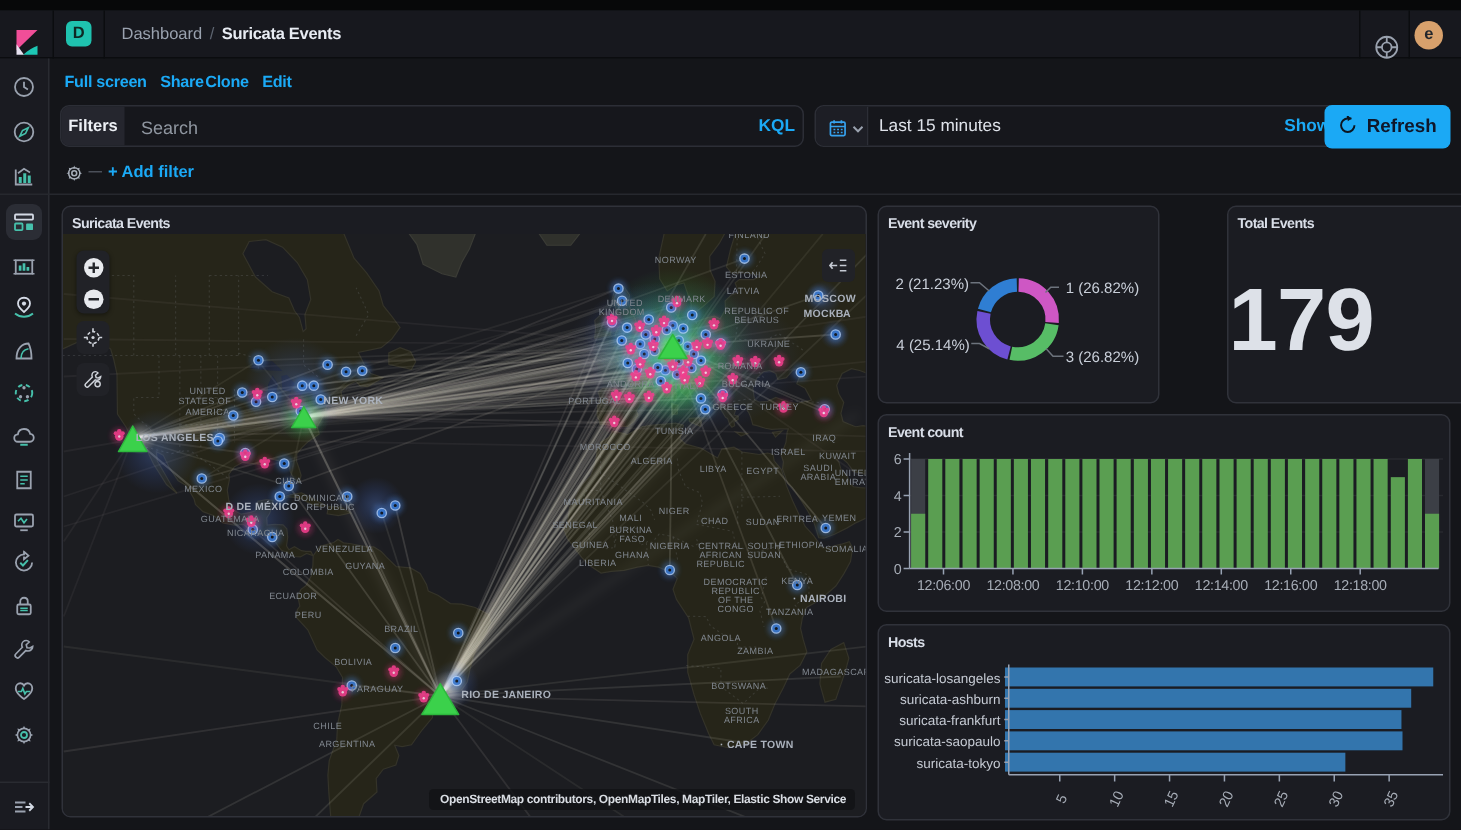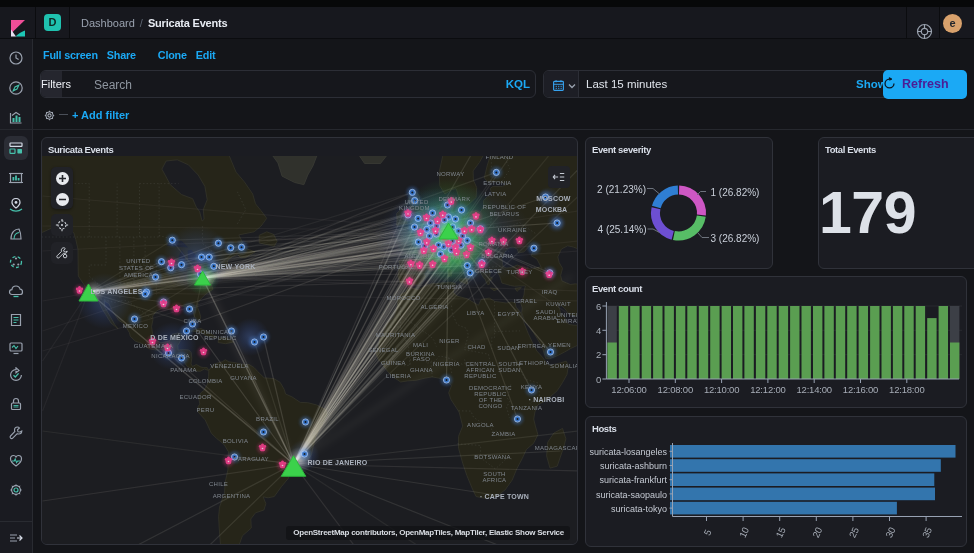--- a/index.html
+++ b/index.html
@@ -109,44 +109,44 @@
       <circle cx="8" cy="8" r="4.4" fill="none" stroke="#9aa2af" stroke-width="1.1"></circle>
     </svg>
   <div class="abs" style="left:0;top:482px;width:33px;height:1px;background:#292b31"></div>
   <svg width="16" height="16" viewBox="0 0 16 16" style="position:absolute;left:8px;top:491px">
       <path d="M2,5 L9,5 M2,8 L7,8 M2,11 L9,11" stroke="#9aa2af" stroke-width="1.2"></path>
       <path d="M9,8 L14,8 M11.5,5.5 L14,8 L11.5,10.5" fill="none" stroke="#d4dae5" stroke-width="1.2"></path>
     </svg>
 </div>
 
 <div class="abs" style="left:43px;top:48.5px;font-size:10.8px;font-weight:bold;letter-spacing:-0.2px;color:#1ba9f5">
-  <span>Full screen</span><span style="margin-left:9px">Share</span><span style="margin-left:22px">Clone</span><span style="margin-left:9px">Edit</span>
+  <span>Full screen</span><span style="margin-left:9px">Share</span><span style="margin-left:1px">Clone</span><span style="margin-left:9px">Edit</span>
 </div>
 
 <div class="abs" style="left:40px;top:70px;width:496px;height:28px;background:#16171c;border:1px solid #2c2e36;border-radius:6px">
-  <div class="abs" style="left:0;top:0;width:21px;height:26px;background:#25262e;border-radius:5px 0 0 5px;color:#eef1f6;font-size:11px;font-weight:normal;text-align:center;line-height:26px">Filters</div>
+  <div class="abs" style="left:0;top:0;width:42px;height:26px;background:#25262e;border-radius:5px 0 0 5px;color:#eef1f6;font-size:11px;font-weight:bold;text-align:center;line-height:26px">Filters</div>
   <div class="abs" style="left:53px;top:7px;font-size:12px;color:#8f96a0">Search</div>
   <div class="abs" style="right:5px;top:7px;font-size:11.5px;font-weight:bold;color:#1ba9f5">KQL</div>
 </div>
 <div class="abs" style="left:543px;top:70px;width:386px;height:28px;background:#16171c;border:1px solid #2c2e36;border-radius:6px">
   <div class="abs" style="left:0;top:0;width:35px;height:26px;border-right:1px solid #2c2e36;background:#1d1e25;border-radius:5px 0 0 5px">
       <svg width="13" height="13" viewBox="0 0 16 16" style="position:absolute;left:8px;top:8px">
         <rect x="2" y="3" width="12" height="11" rx="1" fill="none" stroke="#36a2ef" stroke-width="1.4"></rect>
         <path d="M2,6.5 L14,6.5" stroke="#36a2ef" stroke-width="1.2"></path>
         <path d="M5,1.5 L5,4 M11,1.5 L11,4" stroke="#36a2ef" stroke-width="1.4"></path>
         <path d="M4.5,9 L6,9 M7.5,9 L9,9 M10.5,9 L12,9 M4.5,11.5 L6,11.5 M7.5,11.5 L9,11.5 M10.5,11.5 L12,11.5" stroke="#36a2ef" stroke-width="1.2"></path>
       </svg>
       <svg width="10" height="10" viewBox="0 0 10 10" style="position:absolute;left:23px;top:10px">
         <path d="M2,3.5 L5,6.5 L8,3.5" fill="none" stroke="#9aa2af" stroke-width="1.3"></path>
       </svg>
     </div>
   <div class="abs" style="left:42px;top:7px;font-size:11.5px;color:#dfe3ea">Last 15 minutes</div>
   <div class="abs" style="right:8px;top:7px;font-size:11.5px;font-weight:bold;color:#1ba9f5">Show dates</div>
 </div>
-<div class="abs" style="left:883px;top:70px;width:84px;height:29px;background:#1ba9f5;border-radius:5px;color:#4c1d95;font-size:12.5px;font-weight:bold;text-align:left;line-height:29px"><svg width="13" height="13" viewBox="0 0 16 16" style="position:relative;top:2px;margin-right:6px">
+<div class="abs" style="left:883px;top:70px;width:84px;height:29px;background:#1ba9f5;border-radius:5px;color:#0f172a;font-size:12.5px;font-weight:bold;text-align:center;line-height:29px"><svg width="13" height="13" viewBox="0 0 16 16" style="position:relative;top:2px;margin-right:6px">
       <path d="M13.5,8 A5.5,5.5 0 1 1 8,2.5 L8,0.5 M8,2.5 L11,2.5" fill="none" stroke="#0c1520" stroke-width="1.6"></path>
       <path d="M8,0.2 L11.2,2.5 L8,4.8 Z" fill="#0c1520"></path>
     </svg>Refresh</div>
 
 <svg width="13" height="13" viewBox="0 0 16 16" style="position:absolute;left:43px;top:109px">
     <circle cx="8" cy="8" r="2" fill="none" stroke="#a6adb8" stroke-width="1.3"></circle>
     <circle cx="8" cy="8" r="4.6" fill="none" stroke="#a6adb8" stroke-width="1.2"></circle>
     <path d="M8,1.6 L9,4 L7,4 Z M8,14.4 L9,12 L7,12 Z M1.6,8 L4,7 L4,9 Z M14.4,8 L12,7 L12,9 Z M3.5,3.5 L5.7,4.2 L4.2,5.7 Z M12.5,3.5 L11.8,5.7 L10.3,4.2 Z M3.5,12.5 L4.2,10.3 L5.7,11.8 Z M12.5,12.5 L10.3,11.8 L11.8,10.3 Z" fill="#a6adb8"></path>
   </svg>
 <div class="abs" style="left:59px;top:114px;width:9px;height:1px;background:#4a4f58"></div>

